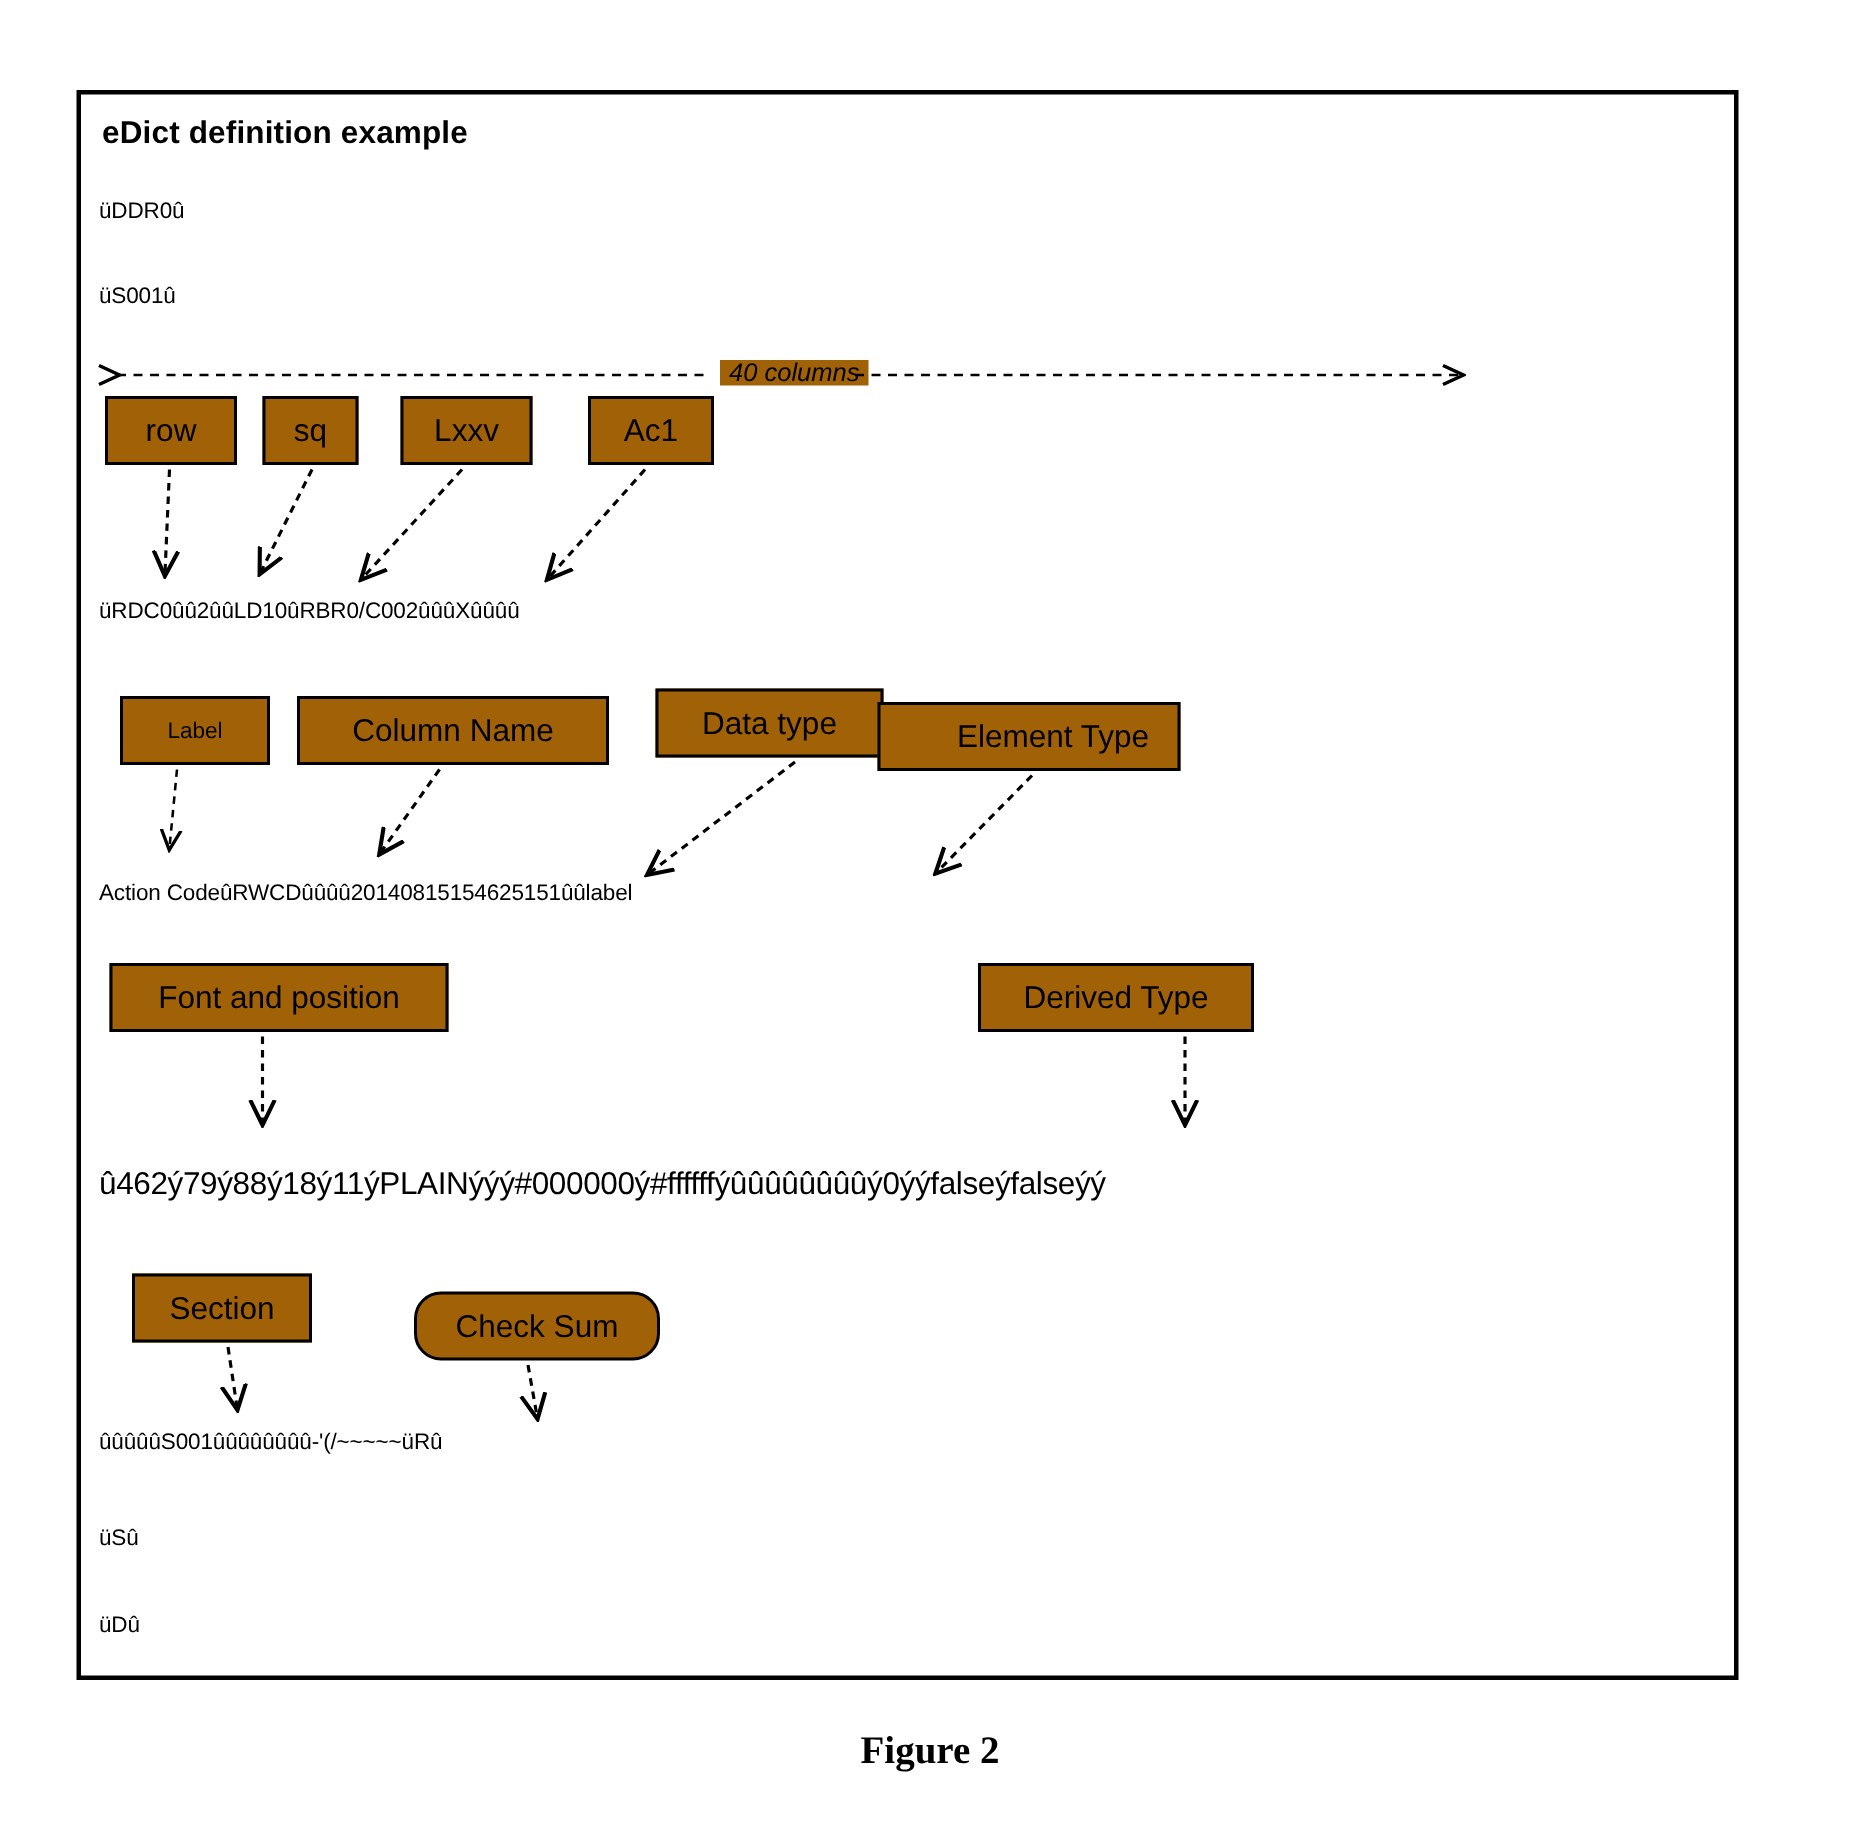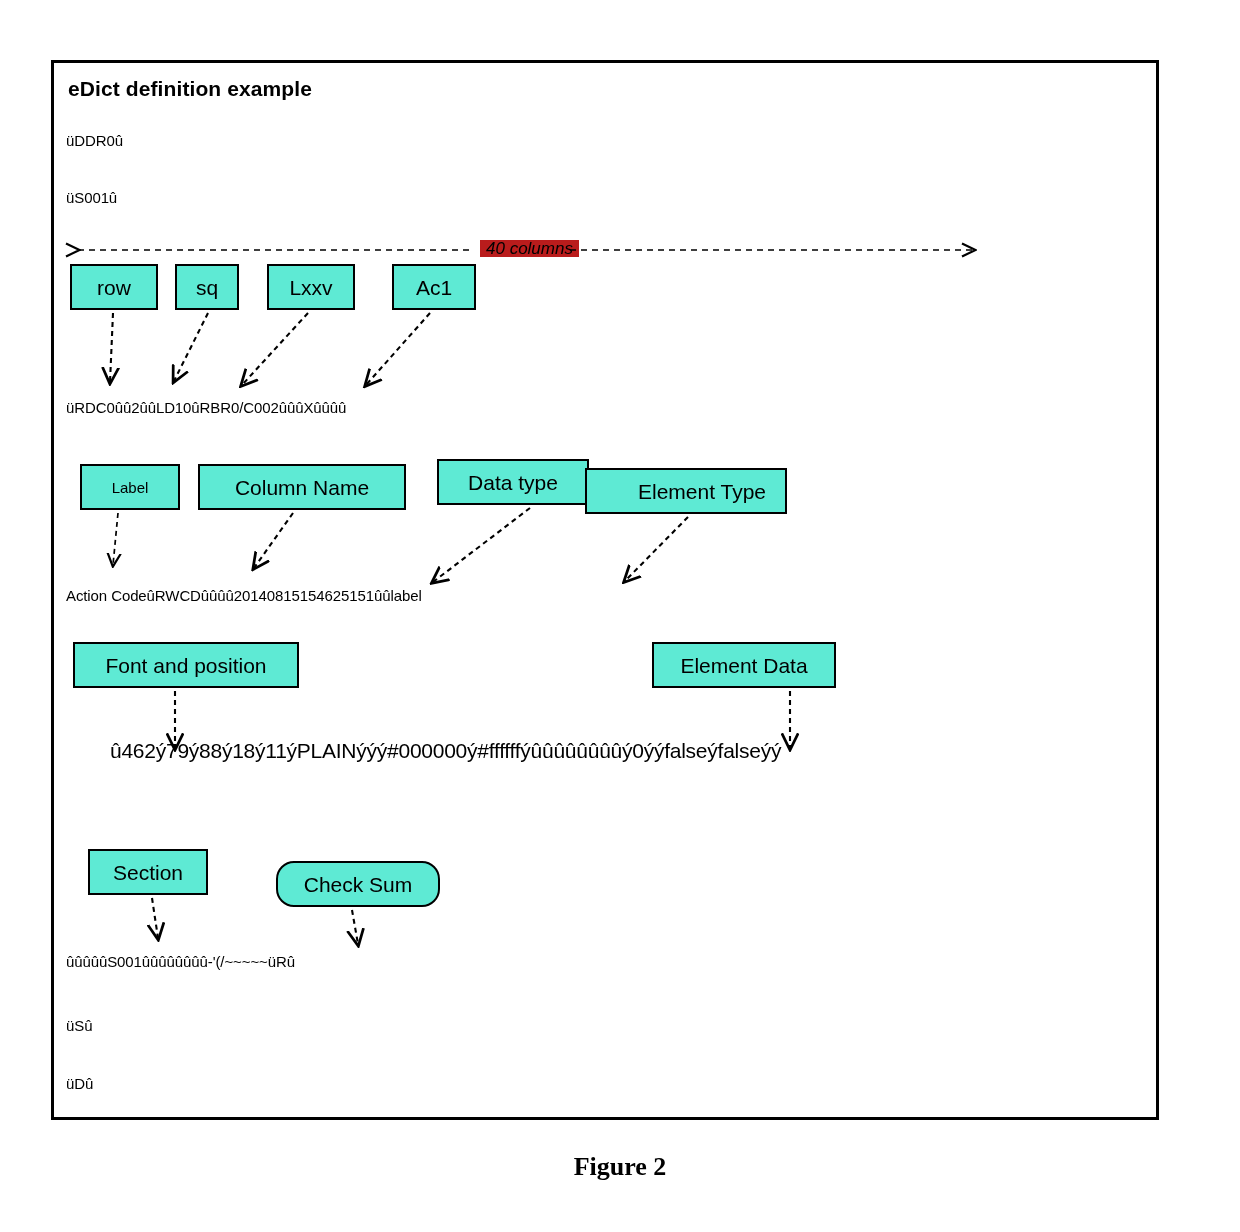--- a/index.html
+++ b/index.html
@@ -49,21 +49,21 @@
   .datastr-small {
     font-size: 21px;
     letter-spacing: -0.25px;
   }
 
   
   .callout {
     position: absolute;
     border: 2px solid #000000;
     box-sizing: border-box;
-    background: #5eead4;
+    background: #a16207;
     display: flex;
     align-items: center;
     justify-content: center;
     font-size: 21px;
     line-height: 1;
     white-space: nowrap;
   }
   .callout.small { font-size: 15px; }
 
   
@@ -74,21 +74,21 @@
     width: 1240px;
     height: 1232px;
     pointer-events: none;
   }
 
   
   #col-span-label {
     position: absolute;
     font-style: italic;
     font-size: 17px;
-    background: #b91c1c;
+    background: #a16207;
     padding: 0 6px;
     line-height: 1;
   }
 
   
   #figure-caption {
     position: absolute;
     left: 0;
     top: 1152px;
     width: 1240px;
@@ -138,24 +138,24 @@
 <div class="callout" style="left:585px; top:468px; width:202px; height:46px;padding-left:32px;">
   <span>Element Type</span>
 </div>
 
 <div class="abs datastr" style="left:66px; top:588px;">Action CodeûRWCDûûûû20140815154625151ûûlabel</div>
 
 <div class="callout" style="left:73px; top:642px; width:226px; height:46px;">
   <span>Font and position</span>
 </div>
 <div class="callout" style="left:652px; top:642px; width:184px; height:46px;">
-  <span>Element Data</span>
-</div>
-
-<div class="abs datastr-small" style="left:66px; top:740px;margin-left:44px;">û462ý79ý88ý18ý11ýPLAINýýý#000000ý#ffffffýûûûûûûûûý0ýýfalseýfalseýý</div>
+  <span>Derived Type</span>
+</div>
+
+<div class="abs datastr-small" style="left:66px; top:779px;">û462ý79ý88ý18ý11ýPLAINýýý#000000ý#ffffffýûûûûûûûûý0ýýfalseýfalseýý</div>
 
 <div class="callout" style="left:88px; top:849px; width:120px; height:46px;">
   <span>Section</span>
 </div>
 <div class="callout" style="left:276px; top:861px; width:164px; height:46px;border-radius:18px;">
   <span>Check Sum</span>
 </div>
 
 <div class="abs datastr" style="left:66px; top:954px;">ûûûûûS001ûûûûûûûû-'(/~~~~~üRû</div>
 

